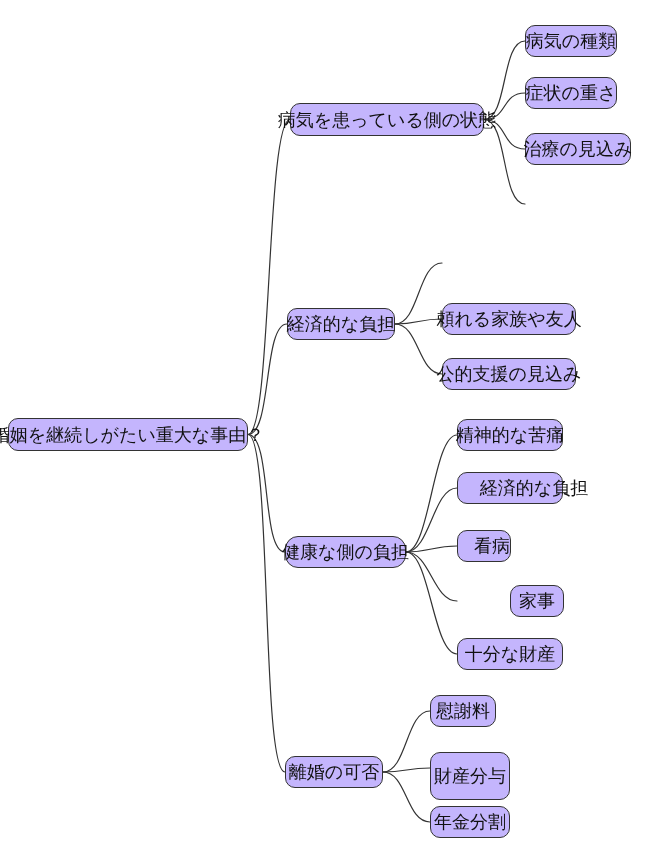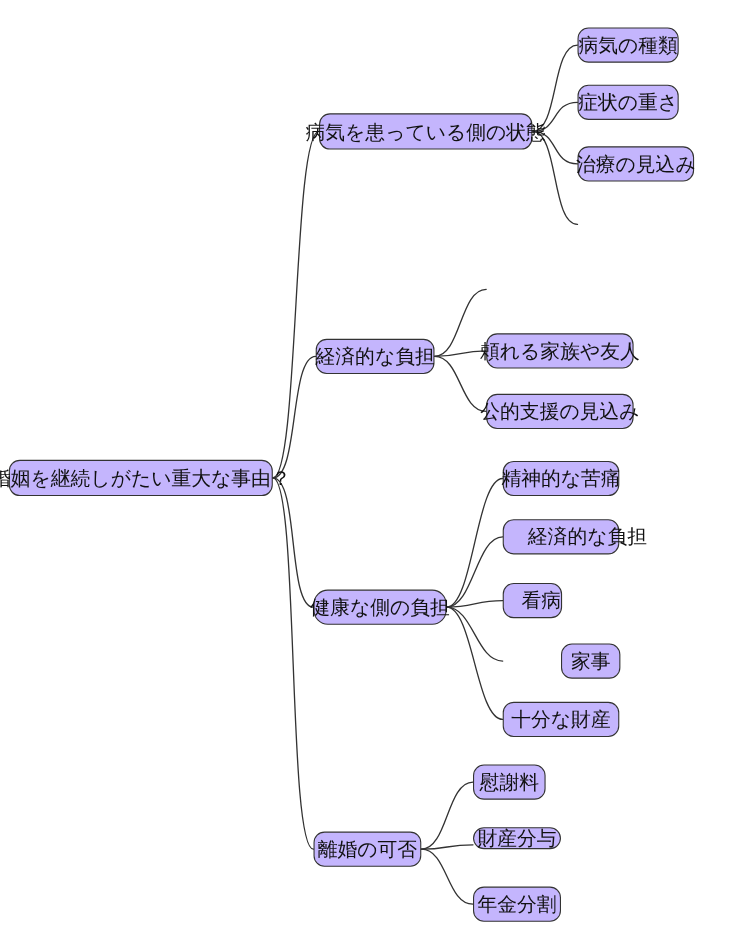--- a/index.html
+++ b/index.html
@@ -84,16 +84,16 @@
 
   <div class="node" style="left:285px; top:536px; width:121px; height:32px;border-radius:13px;">健康な側の負担</div>
   <div class="node" style="left:457px; top:419px; width:106px; height:32px;text-align:right;">精神的な苦痛</div>
   <div class="node" style="left:457px; top:472px; width:106px; height:32px;padding-left:48px;">経済的な負担</div>
   <div class="node" style="left:457px; top:530px; width:54px; height:32px;padding-left:16px;">看病</div>
   <div class="node" style="left:480px; top:585px; width:54px; height:32px;margin-left:30px;">家事</div>
   <div class="node" style="left:457px; top:638px; width:106px; height:32px;">十分な財産</div>
 
   <div class="node" style="left:285px; top:756px; width:98px; height:32px;">離婚の可否</div>
   <div class="node" style="left:430px; top:695px; width:66px; height:32px;">慰謝料</div>
-  <div class="node" style="left:430px; top:752px; width:80px; height:20px;">財産分与</div>
+  <div class="node" style="left:430px; top:752px; width:80px; height:48px;">財産分与</div>
   <div class="node" style="left:430px; top:806px; width:80px; height:32px;">年金分割</div>
 
 </div>
 
 </body></html>

